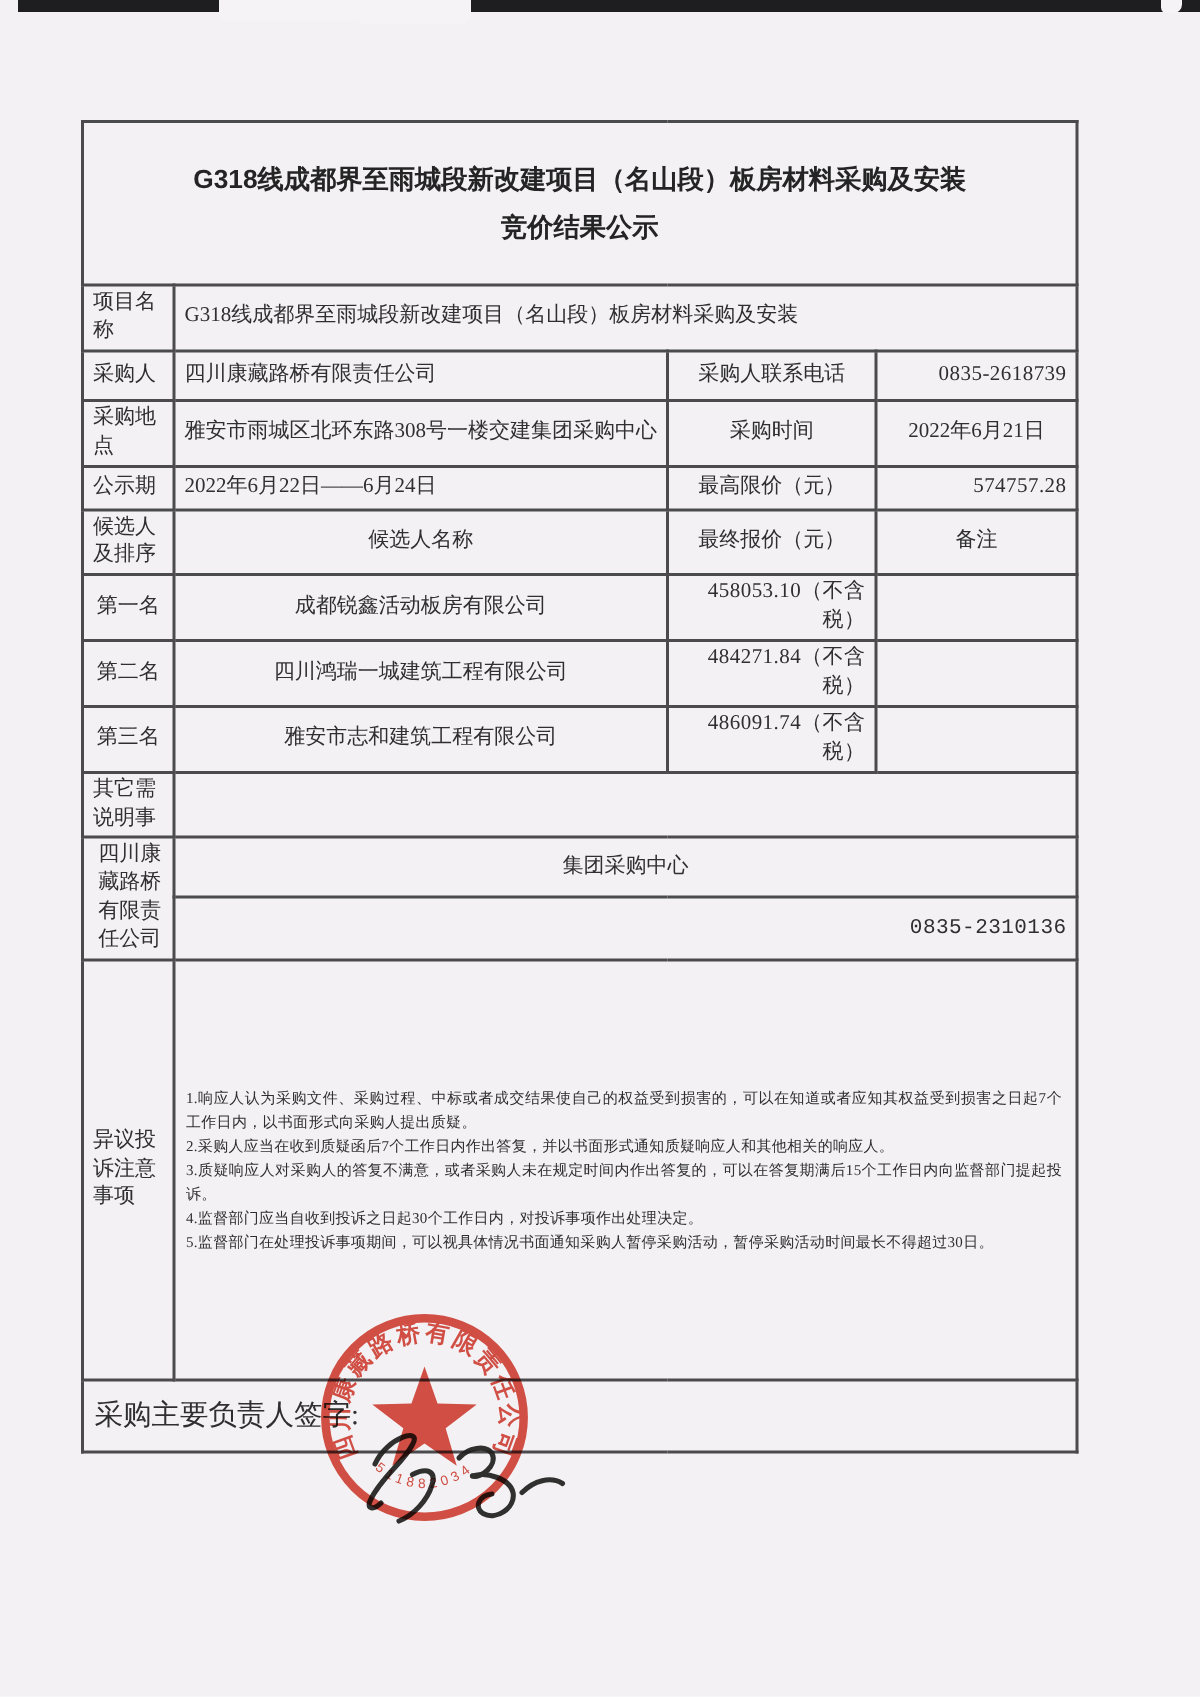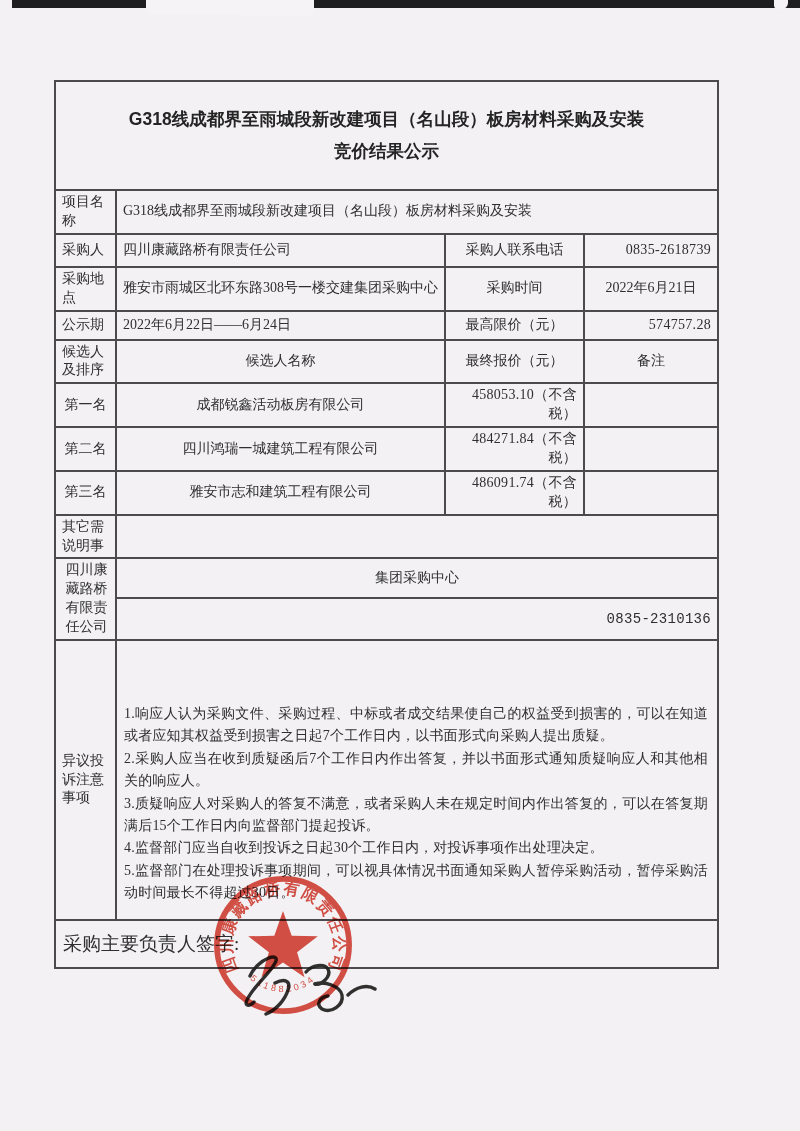--- a/index.html
+++ b/index.html
@@ -27,22 +27,22 @@
   }
   .lbl{padding:2px 4px 2px 6px;}
   .c{text-align:center;}
   .title-cell{
     font-family:"Liberation Sans", sans-serif;
     font-weight:bold;font-size:17.5px;color:#242424;
     text-align:center;line-height:1.8;vertical-align:middle;
   }
   .num{font-size:14px;letter-spacing:.3px;text-align:right;}
   .objection-cell{
-    vertical-align:top;padding:62px 9px 8px 7px;
-    font-size:14px;line-height:1.6;letter-spacing:.2px;
+    vertical-align:top;padding:84px 9px 8px 7px;
+    font-size:10px;line-height:1.6;letter-spacing:.2px;
   }
   .objection-cell p{margin:0;text-align:justify;}
   .sign-cell{font-size:19px;padding-left:7px;}
 
   
   .r-title{height:109px;}
   .r-project{height:42px;}
   .r-purchaser{height:33px;}
   .r-location{height:42px;margin-left:16px;}
   .r-publicity{height:29px;}

